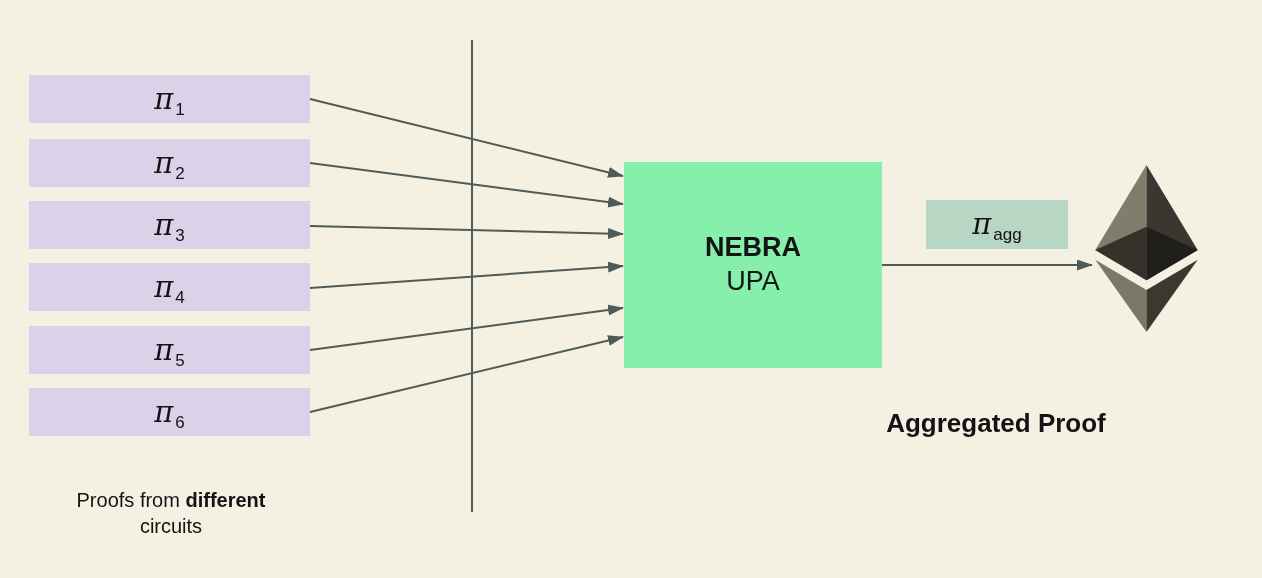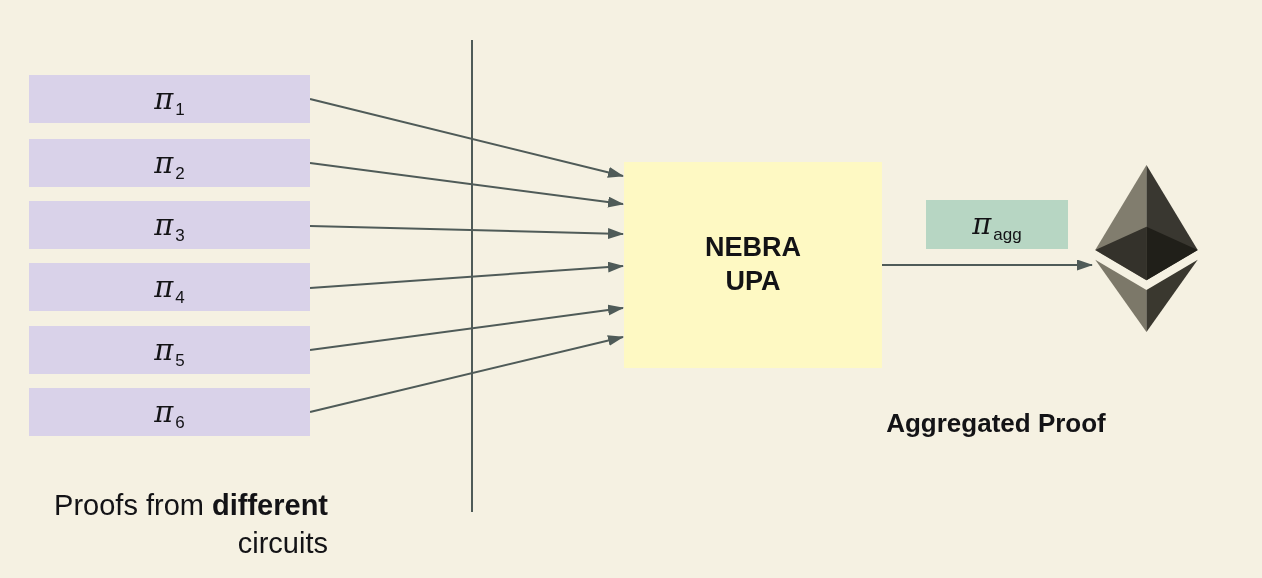--- a/index.html
+++ b/index.html
@@ -50,21 +50,21 @@
     width: 258px; height: 206px;
     background: #a4c2f4;
     display: flex;
     flex-direction: column;
     align-items: center;
     justify-content: center;
     z-index: 2;
     text-align: center;
   }
   .aggregator-title { font-weight: bold; font-size: 27px; line-height: 1.25; }
-  .aggregator-subtitle { font-weight: bold; font-size: 27px; line-height: 1.25; }
+  .aggregator-subtitle { font-weight: normal; font-size: 27px; line-height: 1.25; }
   .agg-proof-box {
     position: absolute;
     left: 926px; top: 200px;
     width: 142px; height: 49px;
     background: #b7d6c3;
     display: flex;
     align-items: center;
     justify-content: center;
     z-index: 2;
   }
@@ -74,22 +74,22 @@
     width: 300px;
     text-align: center;
     font-weight: bold;
     font-size: 26px;
     z-index: 2;
   }
   .inputs-caption {
     position: absolute;
     left: 14px; top: 487px;
     width: 314px;
-    text-align: right;
-    font-size: 29px;
+    text-align: center;
+    font-size: 20px;
     line-height: 1.3;
     z-index: 2;
   }
   .eth-logo {
     position: absolute;
     left: 1095px; top: 165px;
     width: 103px; height: 167px;
     z-index: 2;
   }
 </style>
@@ -135,21 +135,21 @@
   </div>
   <div class="proof-box" style="top: 326px; background: rgb(217, 210, 233);">
     <span class="pi">π</span>
       <span class="pi-sub">5</span>
   </div>
   <div class="proof-box" style="top: 388px; background: rgb(217, 210, 233);">
     <span class="pi">π</span>
       <span class="pi-sub">6</span>
   </div>
 
-  <div class="aggregator-box" style="background: #fef9c3;">
+  <div class="aggregator-box" style="background: #86efac;">
     <div class="aggregator-title">NEBRA</div>
     <div class="aggregator-subtitle">UPA</div>
   </div>
 
   <div class="agg-proof-box" style="background: rgb(183, 214, 195);">
     <span class="pi">π</span>
       <span class="pi-sub">agg</span>
   </div>
 
   <svg class="eth-logo" viewBox="0 0 256 417" xmlns="http://www.w3.org/2000/svg" preserveAspectRatio="xMidYMid">

